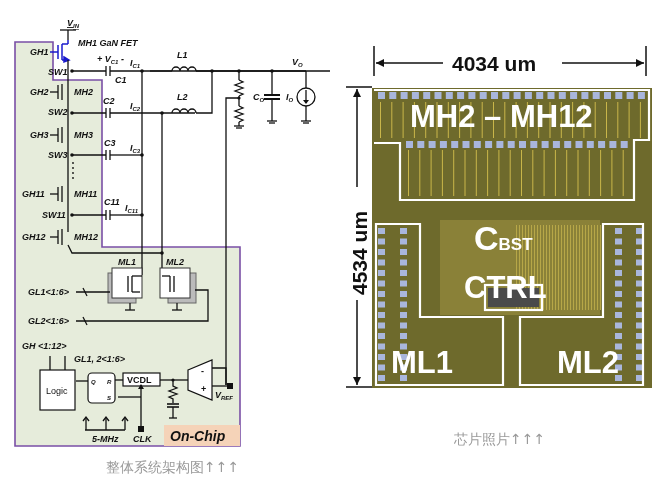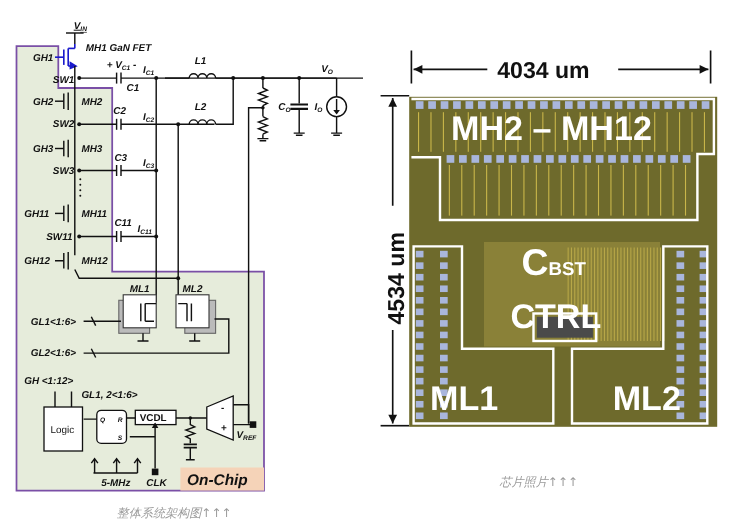--- a/index.html
+++ b/index.html
@@ -1,19 +1,19 @@
 <!DOCTYPE html>
 <html><head>
   <meta charset="utf-8">
   <style>
     html, body { margin:0; padding:0; background:#ffffff; }
     body { width:666px; height:483px; position:relative; overflow:hidden; font-family:"Liberation Sans", sans-serif; }
     #schematic { position:absolute; left:0; top:0; }
     #chip { position:absolute; left:340px; top:40px; }
-    .caption { position:absolute; font-family:"DejaVu Sans", sans-serif; font-size:11px; color:#9a9a9a;font-style:italic; }
+    .caption { position:absolute; font-family:"DejaVu Sans", sans-serif; font-size:14px; color:#9a9a9a; }
     #cap-left { left:106px; top:459px; }
     #cap-right { left:454px; top:431px; }
     svg text { font-family:"Liberation Sans", sans-serif; font-weight:bold; font-style:italic; }
     .lbl { font-size:9px; fill:#111; }
     .sub { font-size:6px; fill:#111; }
     .wire { stroke:#111; stroke-width:1.3; fill:none; }
     .chiplbl { font-family:"Liberation Sans", sans-serif; font-weight:bold; font-style:normal; fill:#ffffff; }
     .dimlbl { font-family:"Liberation Sans", sans-serif; font-weight:bold; font-style:normal; fill:#111; }
   </style>
 </head>

